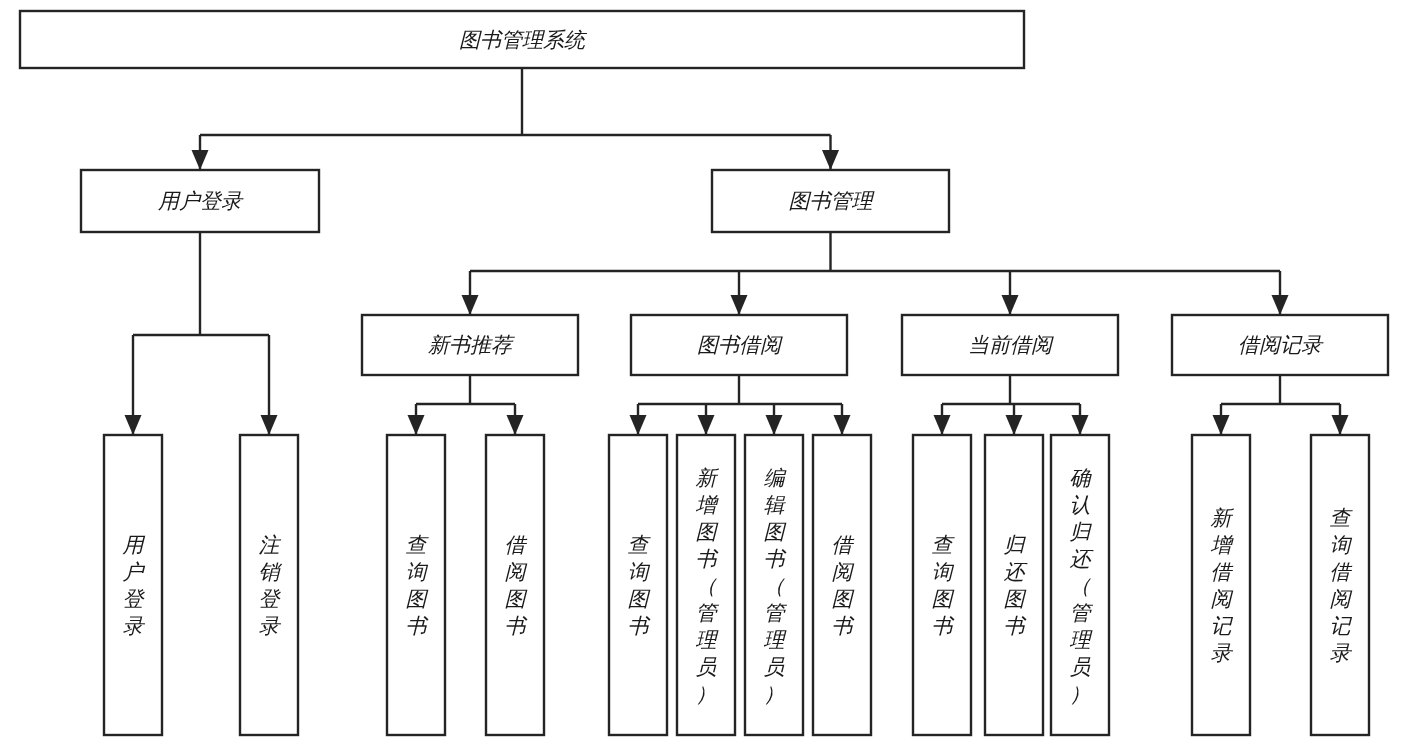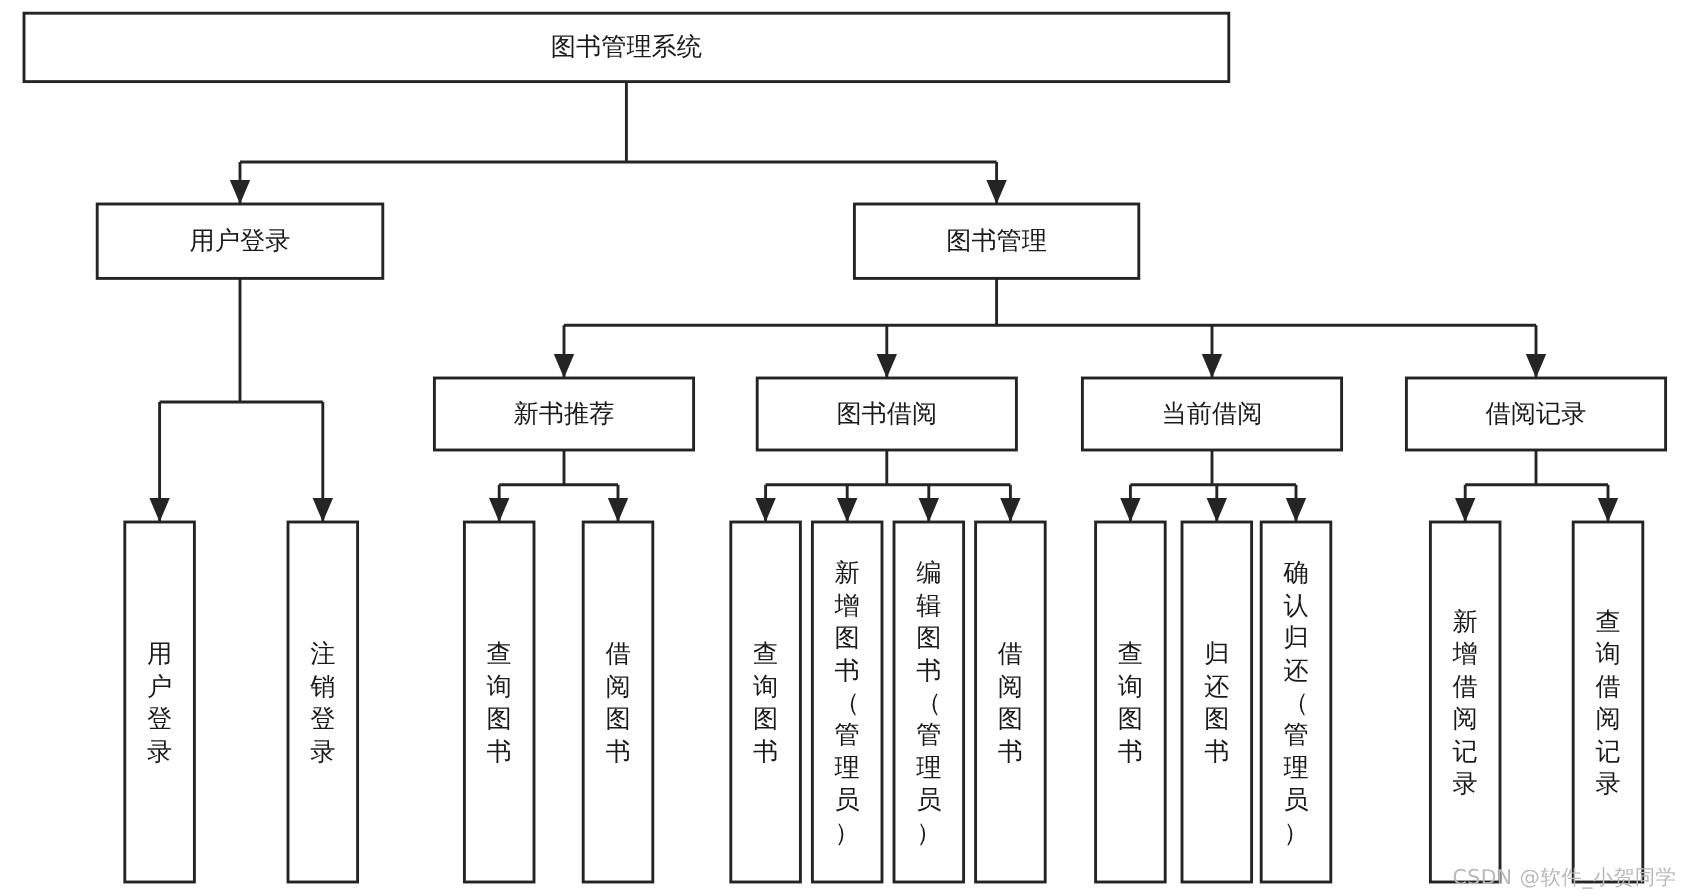--- a/index.html
+++ b/index.html
@@ -11,20 +11,21 @@
     width: 1405px;
     height: 747px;
     font-family: "DejaVu Sans", "Liberation Sans", sans-serif;
     overflow: hidden;
     position: relative;
   }
   #diagram-root {
     position: relative;
     width: 1405px;
     height: 747px;
+    font-style: italic;
   }
   svg.flow {
     position: absolute;
     top: 0; left: 0;
     width: 1405px;
     height: 747px;
   }
   .node-rect {
     fill: #ffffff;
     stroke: #242424;
@@ -200,14 +201,13 @@
         <g>
           <rect x="1192" y="435" width="58" height="300" class="node-rect"></rect>
           <text x="1221" class="node-label-v"><tspan x="1221" y="525.06">新</tspan><tspan x="1221" y="552.06">增</tspan><tspan x="1221" y="579.06">借</tspan><tspan x="1221" y="606.06">阅</tspan><tspan x="1221" y="633.06">记</tspan><tspan x="1221" y="660.06">录</tspan></text>
         </g>
         <g>
           <rect x="1311" y="435" width="58" height="300" class="node-rect"></rect>
           <text x="1340" class="node-label-v"><tspan x="1340" y="525.06">查</tspan><tspan x="1340" y="552.06">询</tspan><tspan x="1340" y="579.06">借</tspan><tspan x="1340" y="606.06">阅</tspan><tspan x="1340" y="633.06">记</tspan><tspan x="1340" y="660.06">录</tspan></text>
         </g>
       </g>
   </svg>
-  <div class="watermark">CSDN @软件_小贺同学</div>
 </div>
 
 </body></html>

